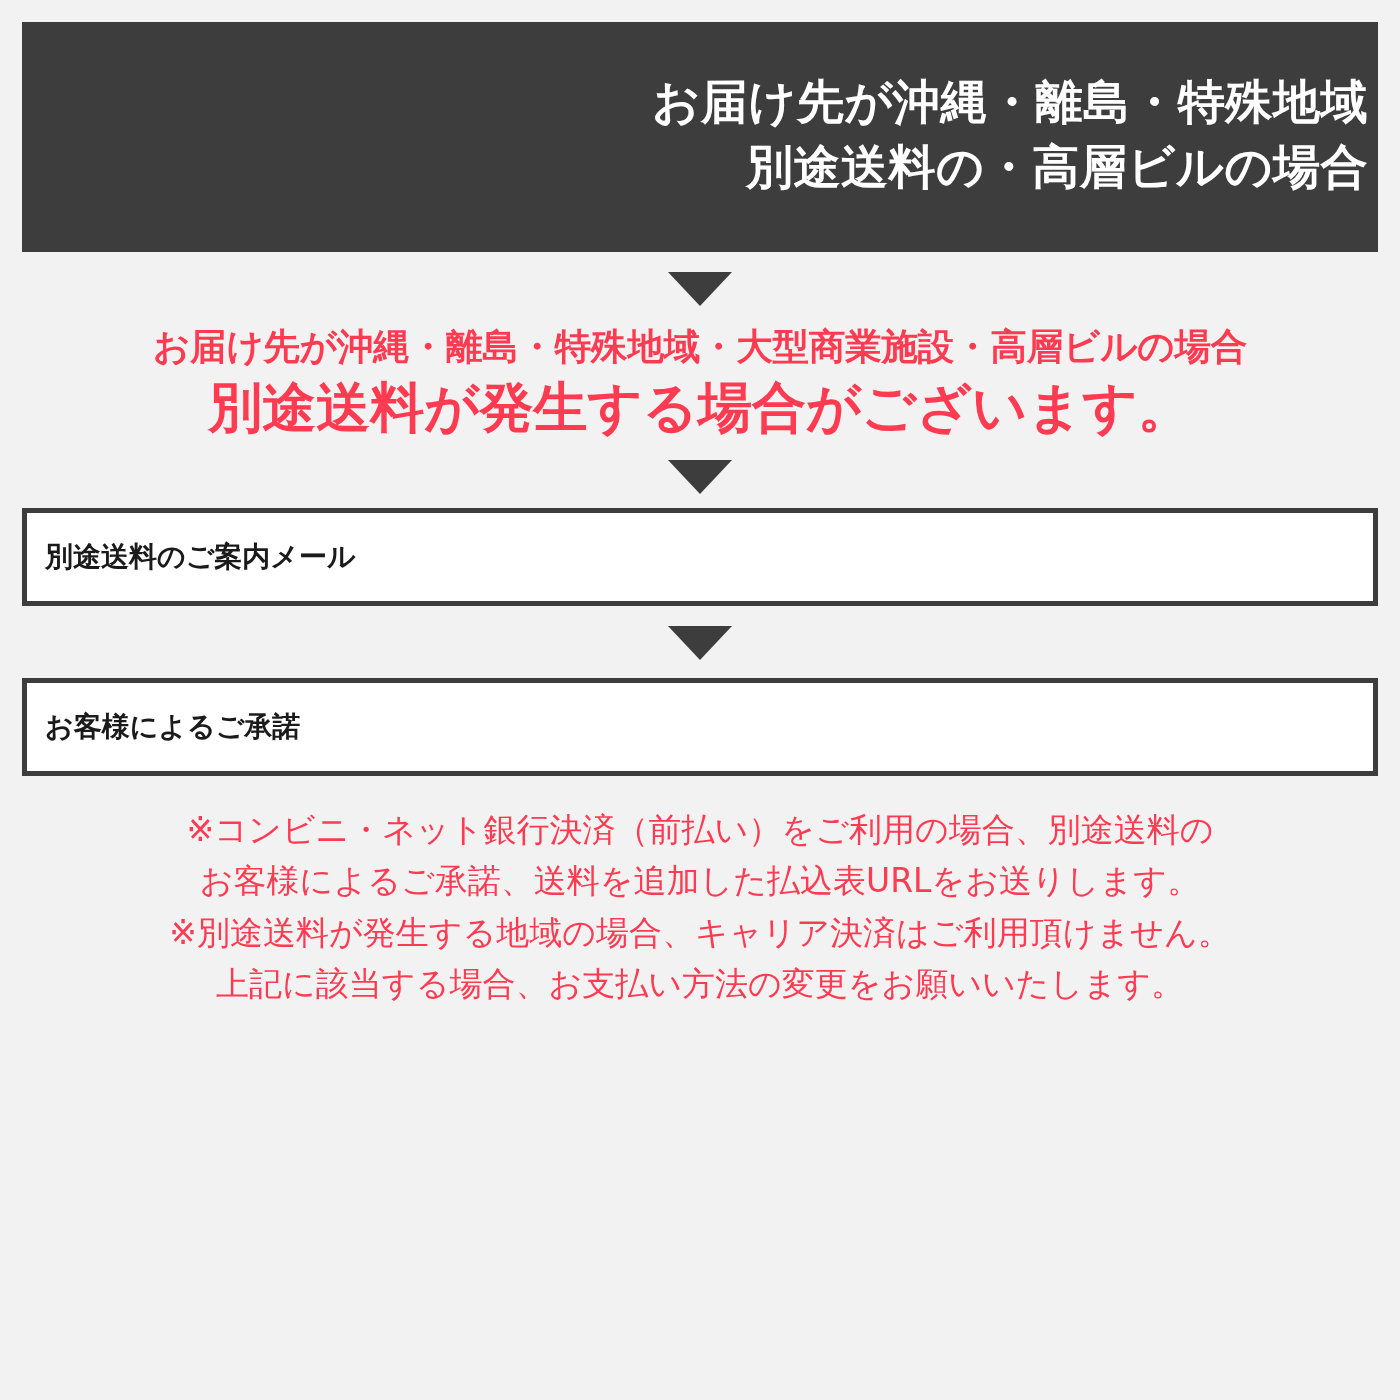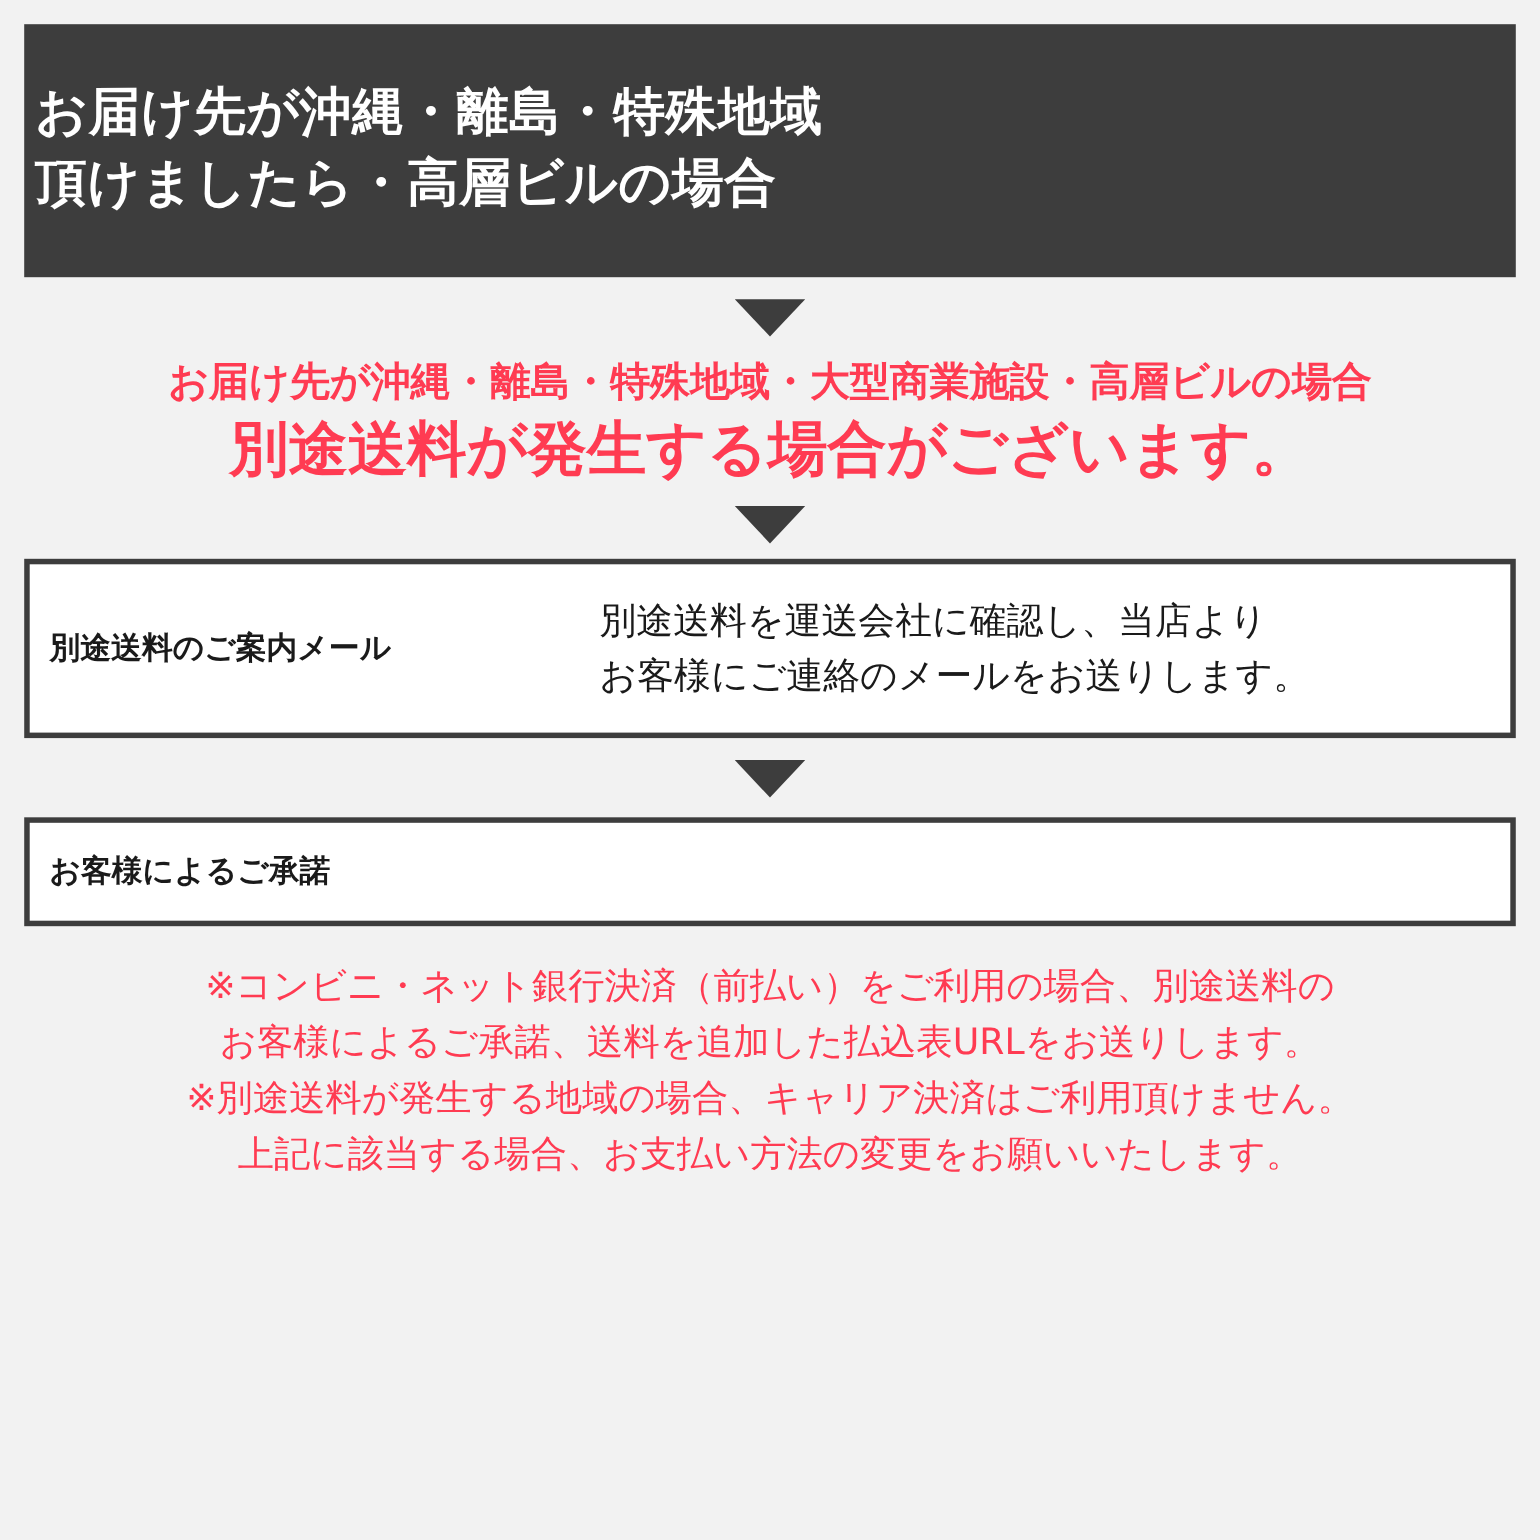--- a/index.html
+++ b/index.html
@@ -23,21 +23,21 @@
     display: flex;
     flex-direction: column;
     align-items: center;
   }
 
   
   .header-band {
     width: 1356px;
     background: #3d3d3d;
     color: #ffffff;
-    text-align: left;
+    text-align: right;
     padding: 48px 10px 52px 10px;
     box-sizing: border-box;
   }
   .header-line {
     font-size: 47px;
     font-weight: bold;
     line-height: 1.38;
     letter-spacing: 0.5px;
     white-space: nowrap;
   }
@@ -127,38 +127,34 @@
     white-space: nowrap;
   }
 </style>
 </head>
 <body>
 
 <div class="page">
 
   <div class="header-band">
     <div class="header-line">お届け先が沖縄・離島・特殊地域</div>
-    <div class="header-line">頂けましたら・高層ビルの場合</div>
+    <div class="header-line">別途送料の・高層ビルの場合</div>
   </div>
 
   <div class="arrow"></div>
 
   <div class="red-block">
     <div class="red-line-1">お届け先が沖縄・離島・特殊地域・大型商業施設・高層ビルの場合</div>
     <div class="red-line-2">別途送料が発生する場合がございます。</div>
   </div>
 
   <div class="arrow small"></div>
 
   <div class="step-box">
     <div class="step-label">別途送料のご案内メール</div>
-    <div class="step-desc">
-      <span class="l">別途送料を運送会社に確認し、当店より</span>
-      <span class="l">お客様にご連絡のメールをお送りします。</span>
-    </div>
   </div>
 
   <div class="arrow"></div>
 
   <div class="step-box">
     <div class="step-label">お客様によるご承諾</div>
   </div>
 
   <div class="notes">
     <div class="note">

